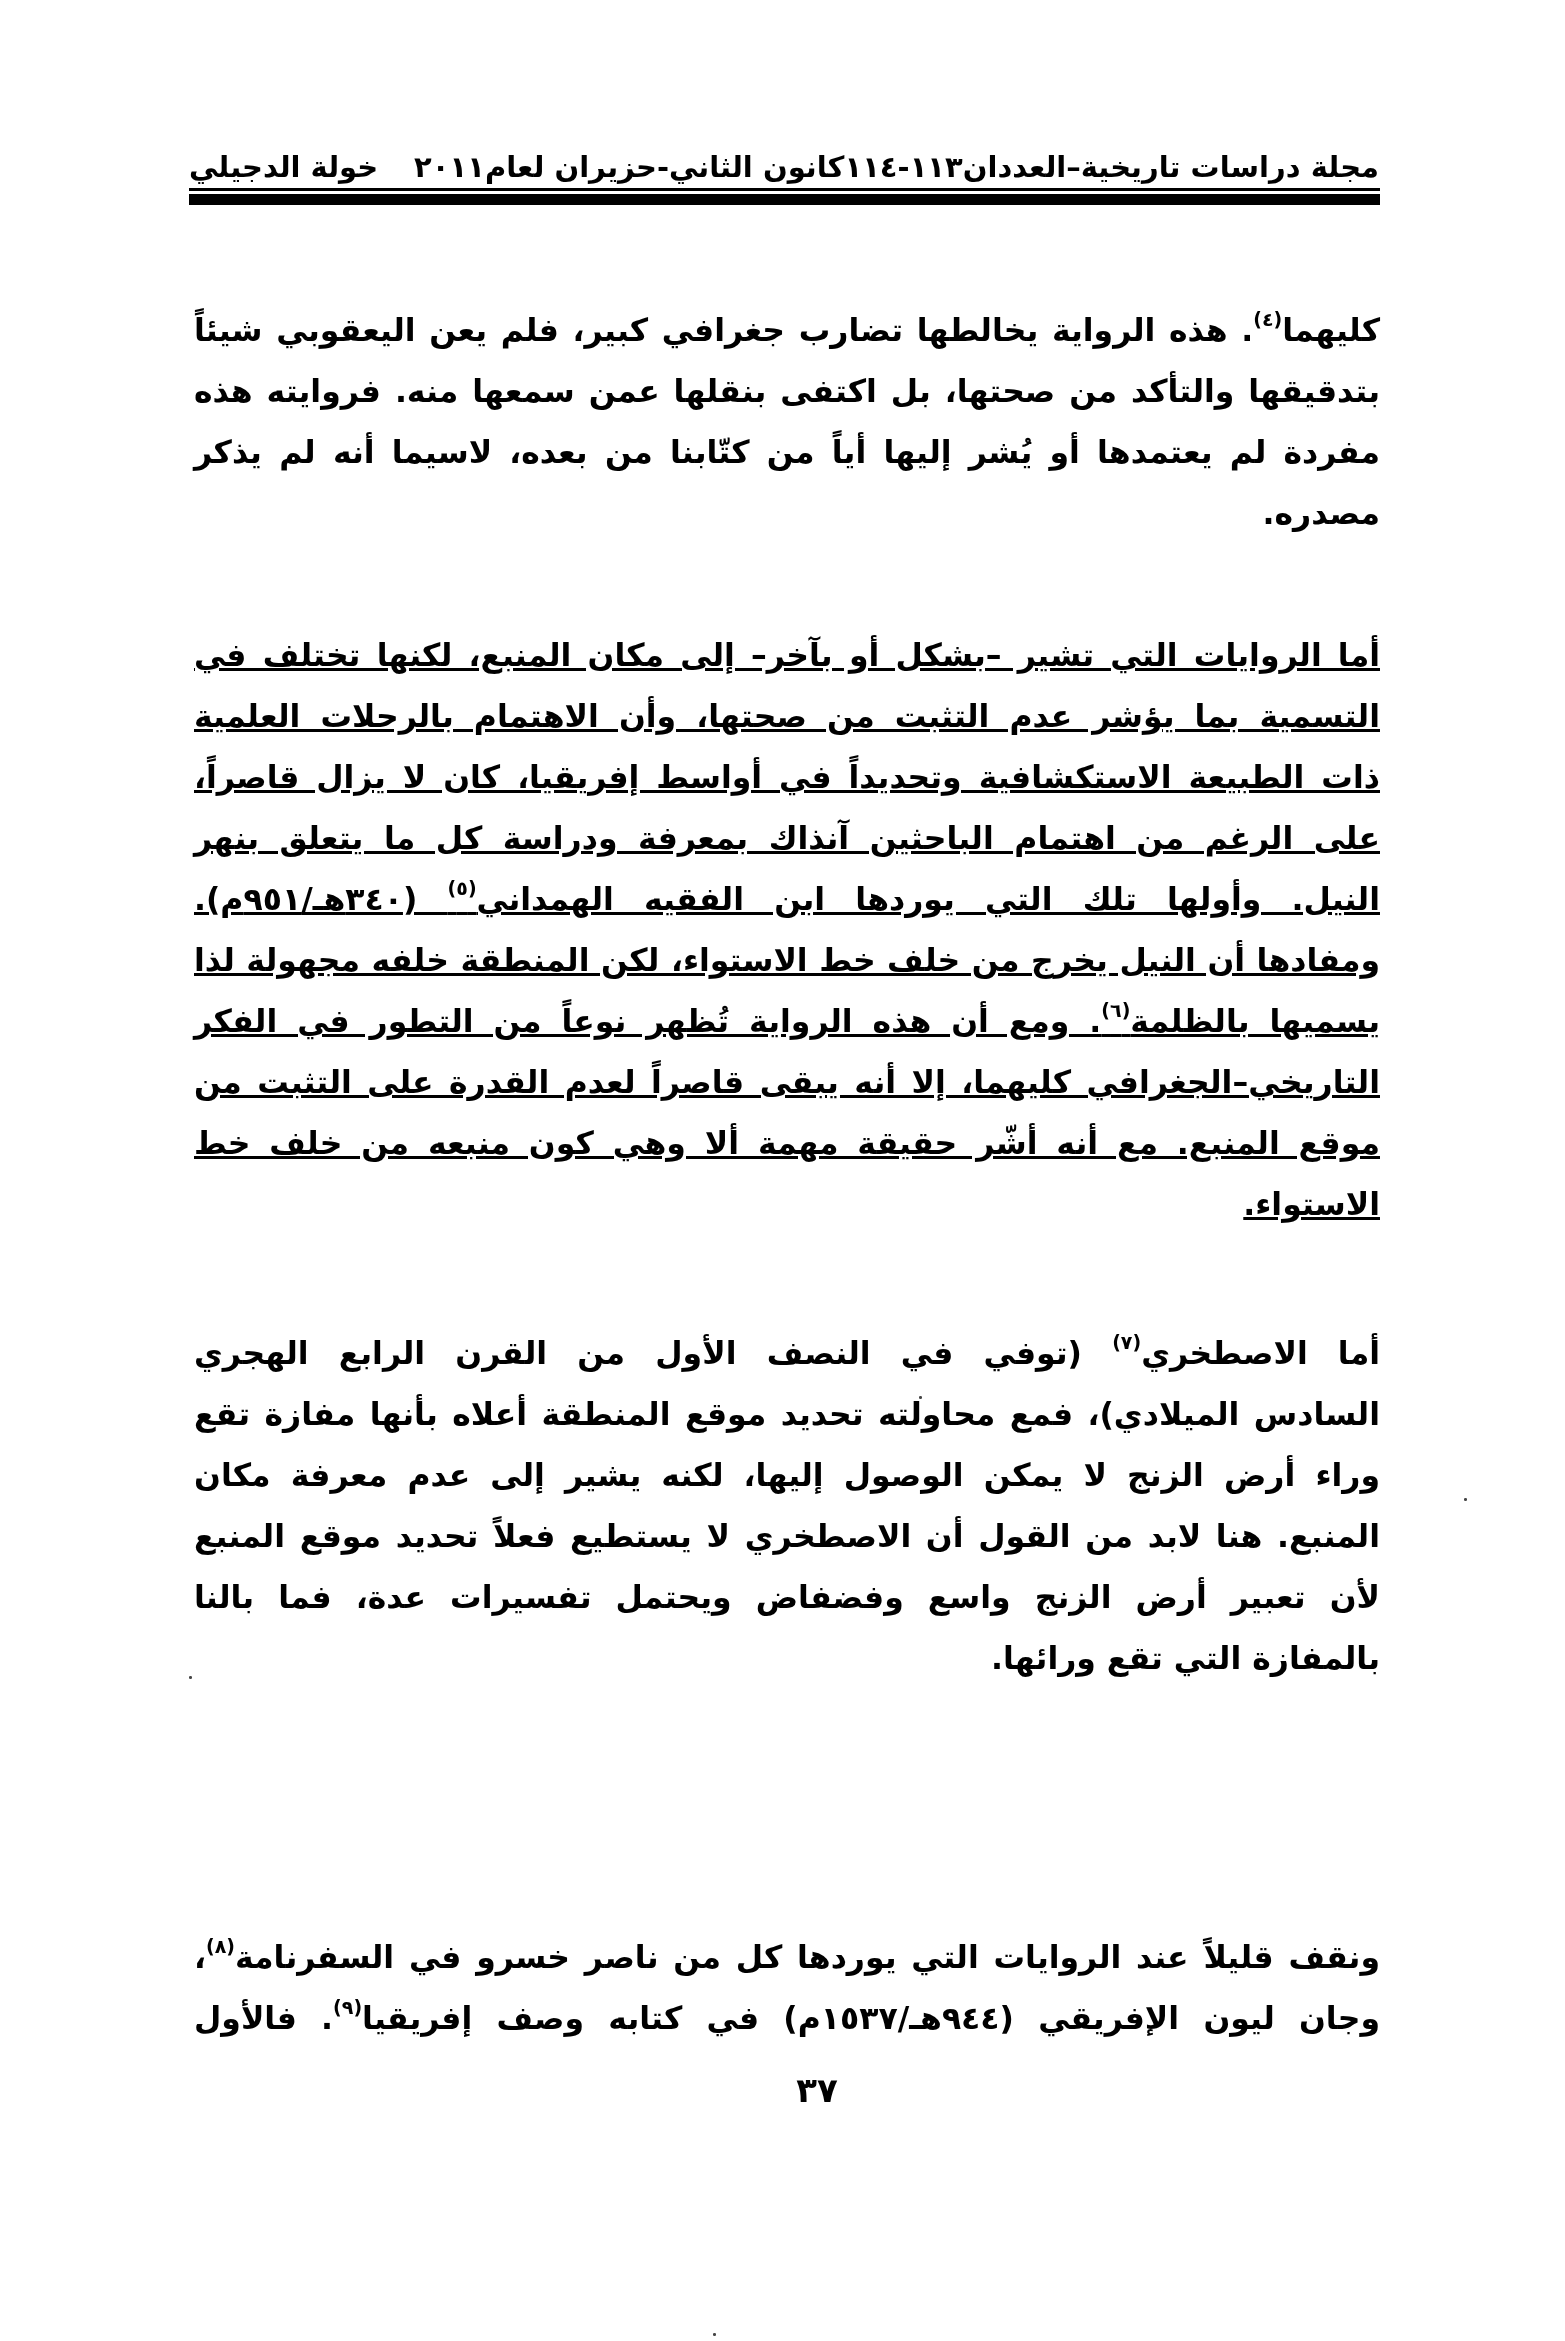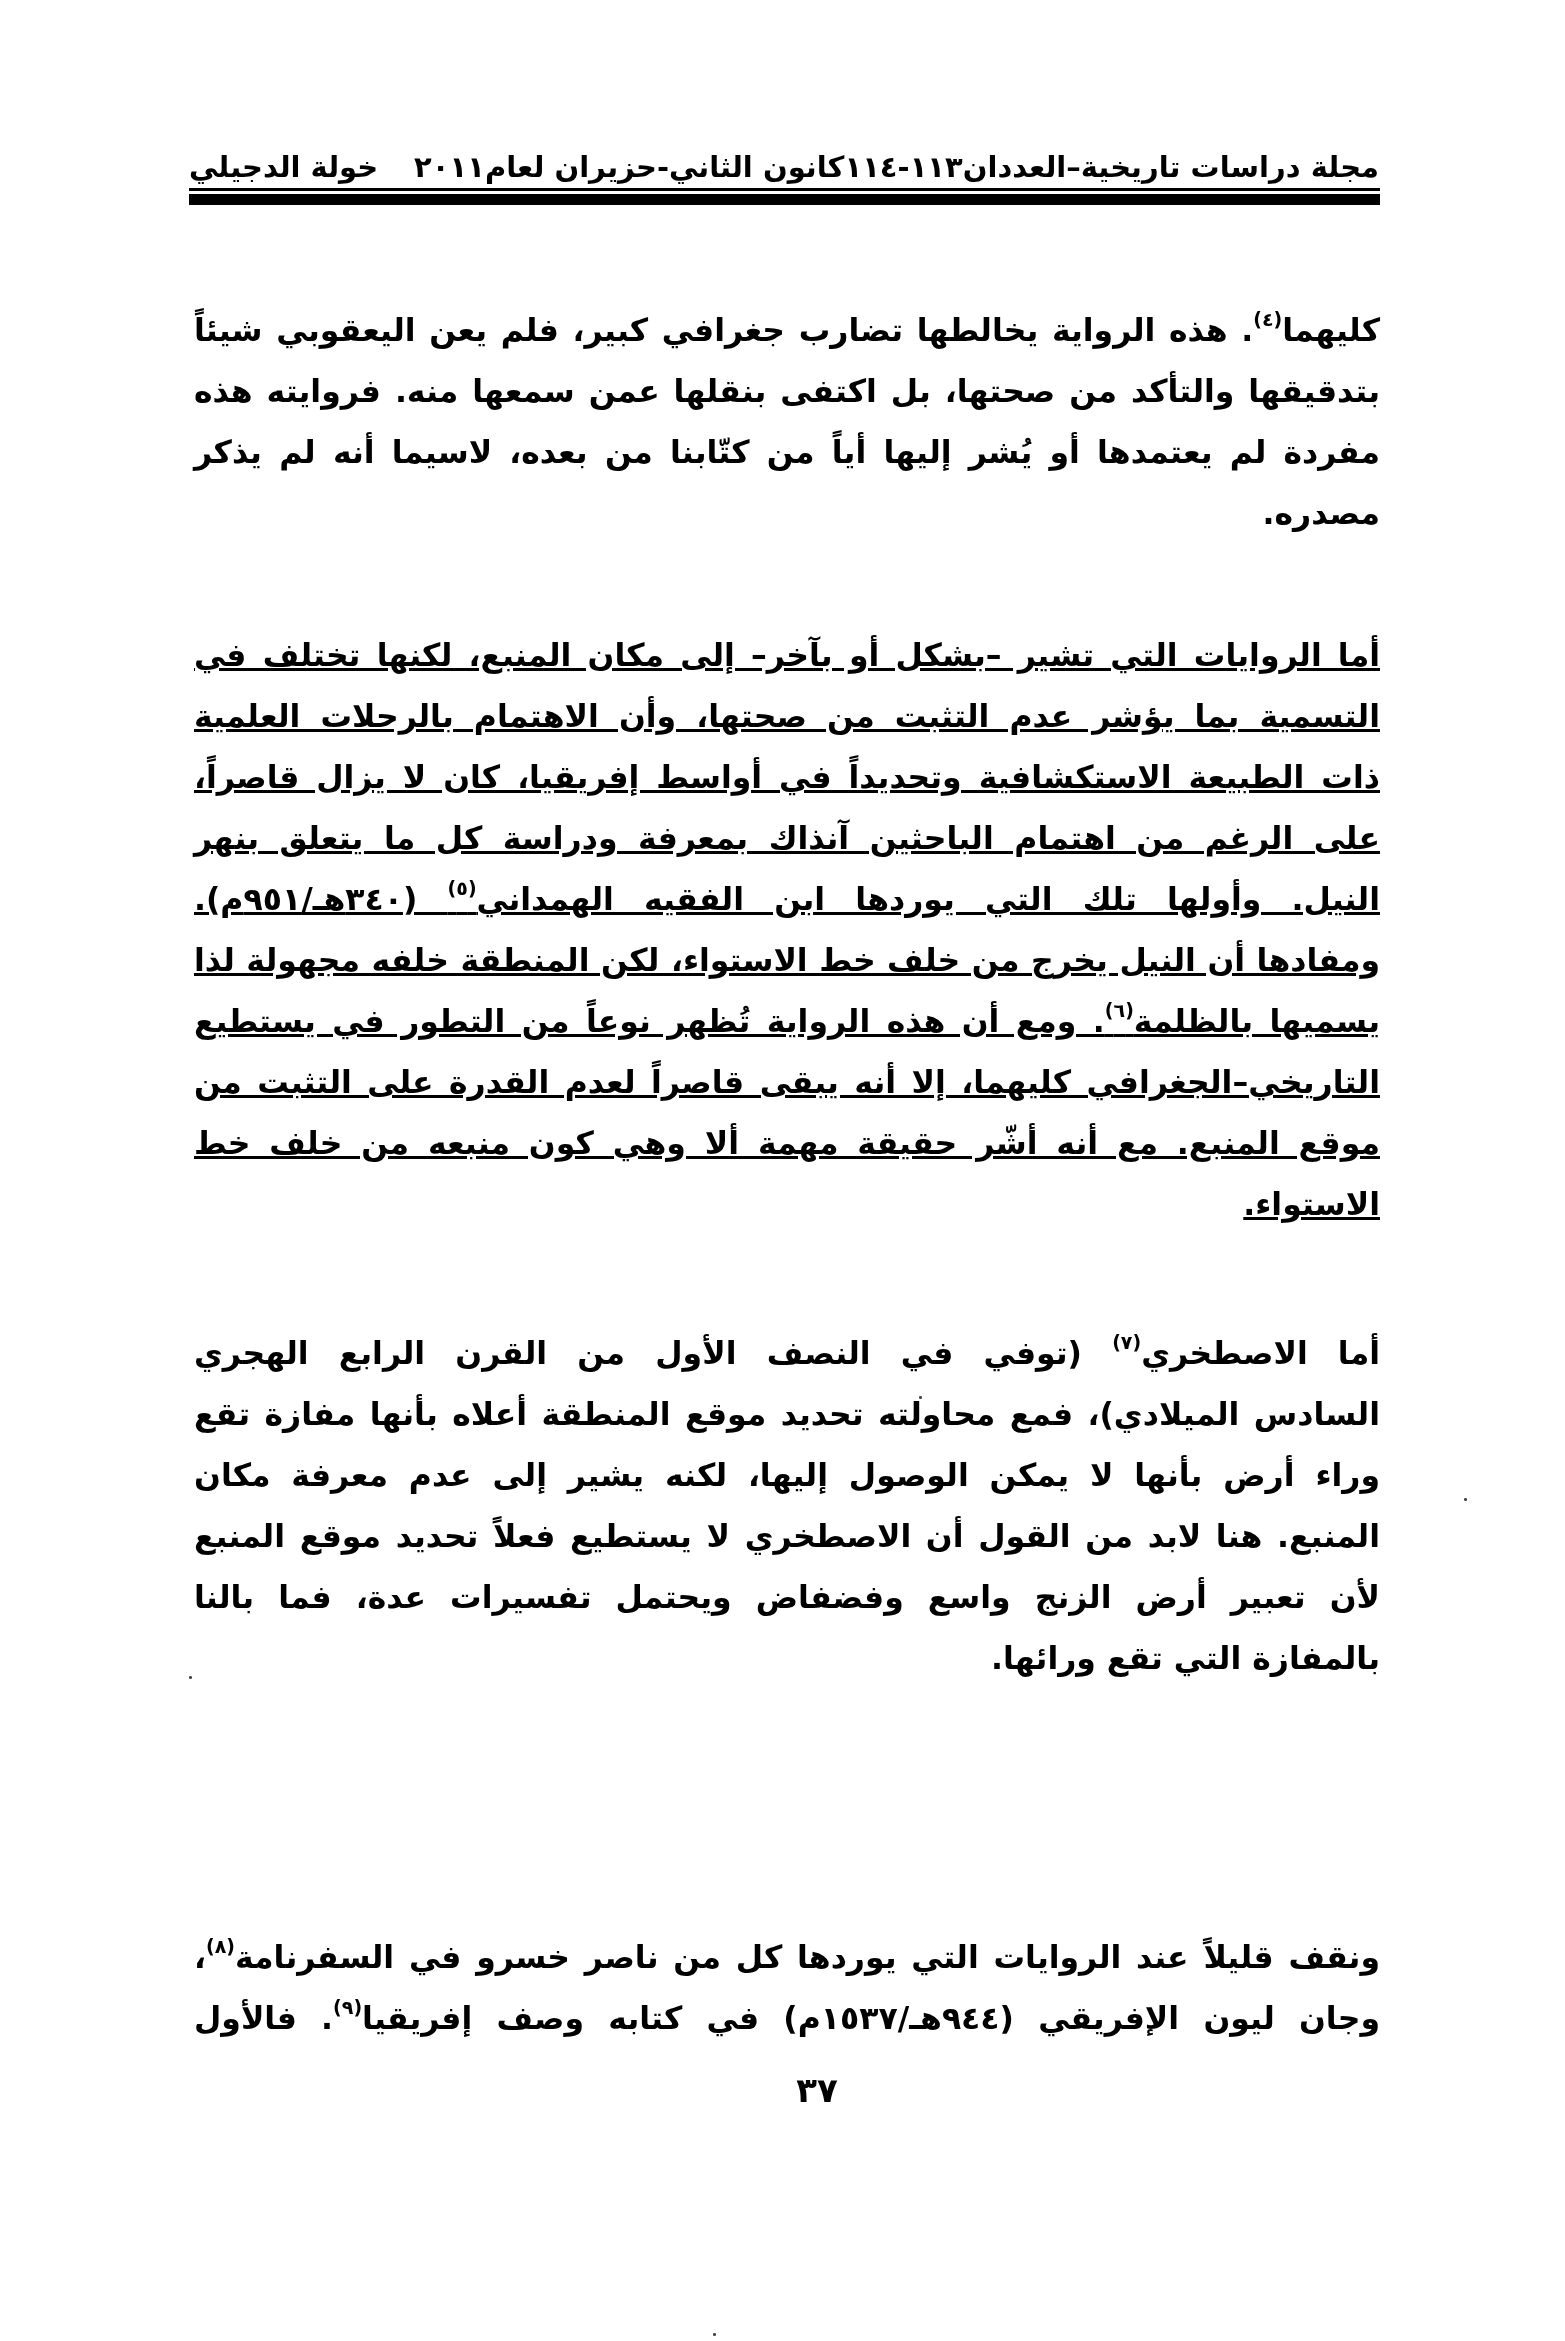--- a/index.html
+++ b/index.html
@@ -133,30 +133,30 @@
     <span class="line last">مصدره.</span>
   </div>
 
   <div class="body-text para-2">
     <span class="line">أما الروايات التي تشير –بشكل أو بآخر– إلى مكان المنبع، لكنها تختلف في</span>
     <span class="line">التسمية بما يؤشر عدم التثبت من صحتها، وأن الاهتمام بالرحلات العلمية</span>
     <span class="line">ذات الطبيعة الاستكشافية وتحديداً في أواسط إفريقيا، كان لا يزال قاصراً،</span>
     <span class="line">على الرغم من اهتمام الباحثين آنذاك بمعرفة ودراسة كل ما يتعلق بنهر</span>
     <span class="line"><span>النيل. وأولها تلك التي يوردها ابن الفقيه الهمداني</span><sup class="fn">(٥)</sup><span> (٣٤٠هـ/٩٥١م).</span></span>
     <span class="line">ومفادها أن النيل يخرج من خلف خط الاستواء، لكن المنطقة خلفه مجهولة لذا</span>
-    <span class="line"><span>يسميها بالظلمة</span><sup class="fn">(٦)</sup><span>. ومع أن هذه الرواية تُظهر نوعاً من التطور في يستطيع</span></span>
+    <span class="line"><span>يسميها بالظلمة</span><sup class="fn">(٦)</sup><span>. ومع أن هذه الرواية تُظهر نوعاً من التطور في الفكر</span></span>
     <span class="line">التاريخي–الجغرافي كليهما، إلا أنه يبقى قاصراً لعدم القدرة على التثبت من</span>
     <span class="line">موقع المنبع. مع أنه أشّر حقيقة مهمة ألا وهي كون منبعه من خلف خط</span>
     <span class="line last">الاستواء.</span>
   </div>
 
   <div class="body-text para-3">
     <span class="line"><span>أما الاصطخري</span><sup class="fn">(٧)</sup><span> (توفي في النصف الأول من القرن الرابع الهجري</span></span>
     <span class="line">السادس الميلادي)، فمع محاولته تحديد موقع المنطقة أعلاه بأنها مفازة تقع</span>
-    <span class="line">وراء أرض بأنها لا يمكن الوصول إليها، لكنه يشير إلى عدم معرفة مكان</span>
+    <span class="line">وراء أرض الزنج لا يمكن الوصول إليها، لكنه يشير إلى عدم معرفة مكان</span>
     <span class="line">المنبع. هنا لابد من القول أن الاصطخري لا يستطيع فعلاً تحديد موقع المنبع</span>
     <span class="line">لأن تعبير أرض الزنج واسع وفضفاض ويحتمل تفسيرات عدة، فما بالنا</span>
     <span class="line last">بالمفازة التي تقع ورائها.</span>
   </div>
 
   <div class="body-text para-4">
     <span class="line"><span>ونقف قليلاً عند الروايات التي يوردها كل من ناصر خسرو في السفرنامة</span><sup class="fn">(٨)</sup><span>،</span></span>
     <span class="line"><span>وجان ليون الإفريقي (٩٤٤هـ/١٥٣٧م) في كتابه وصف إفريقيا</span><sup class="fn">(٩)</sup><span>. فالأول</span></span>
   </div>
 

